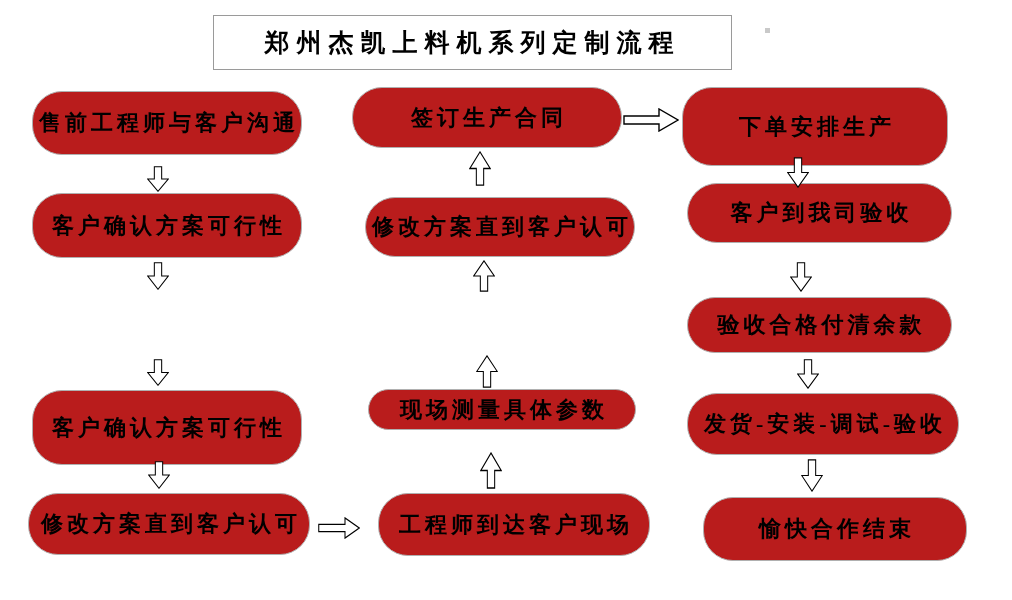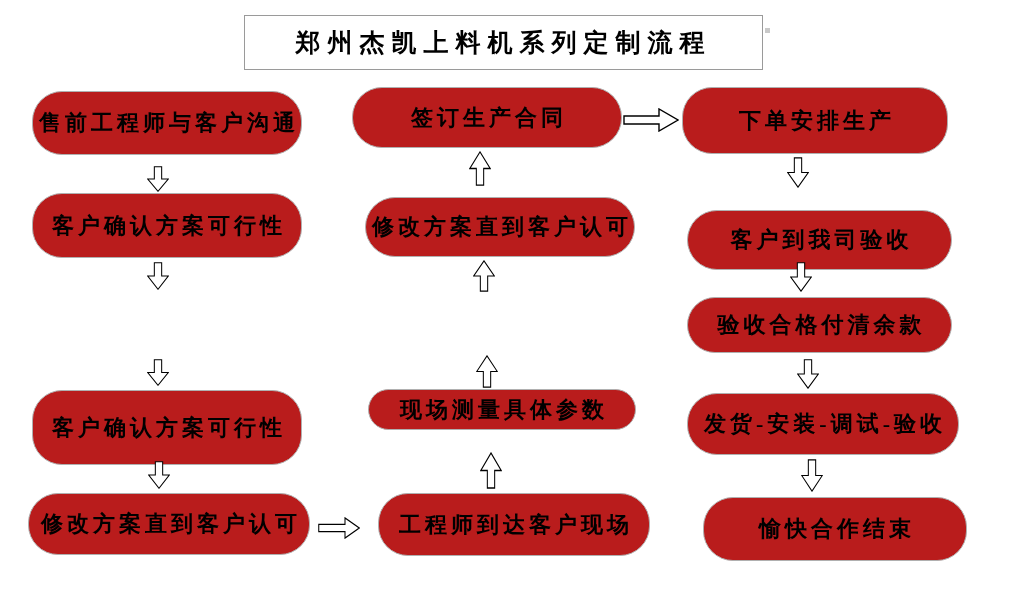--- a/index.html
+++ b/index.html
@@ -3,21 +3,21 @@
 <meta charset="utf-8">
 <style>
   html,body{margin:0;padding:0;background:#ffffff;}
   .canvas{
     position:relative;width:1012px;height:600px;background:#ffffff;overflow:hidden;
     font-family:"Liberation Serif","DejaVu Serif",serif;color:#000;
   }
   .title-box{
     position:absolute;left:213px;top:15px;width:517px;height:53px;
     border:1px solid #9a9a9a;background:#fff;
-    display:flex;align-items:center;justify-content:center;margin-left:31px;
+    display:flex;align-items:center;justify-content:center;
   }
   .title-box span{
     font-size:25px;font-weight:bold;letter-spacing:7px;white-space:nowrap;
   }
   .node{
     position:absolute;border:1px solid #b0b0b0;border-radius:30px;background:#b91c1c;
     display:flex;align-items:center;justify-content:center;box-sizing:border-box;
   }
   .node span{
     font-size:22px;font-weight:bold;letter-spacing:4px;white-space:nowrap;
@@ -58,24 +58,24 @@
   <div class="node" style="left:365px;top:197px;width:270px;height:60px">
     <span>修改方案直到客户认可</span>
   </div>
   <div class="node" style="left:368px;top:389px;width:268px;height:41px">
     <span>现场测量具体参数</span>
   </div>
   <div class="node" style="left:378px;top:493px;width:272px;height:63px">
     <span>工程师到达客户现场</span>
   </div>
 
-  <div class="node" style="left:682px;top:87px;width:266px;height:67px">
+  <div class="node" style="left:682px;top:87px;width:266px;height:79px">
     <span>下单安排生产</span>
   </div>
-  <div class="node" style="left:687px;top:210px;width:265px;height:60px">
+  <div class="node" style="left:687px;top:183px;width:265px;height:60px">
     <span>客户到我司验收</span>
   </div>
   <div class="node" style="left:687px;top:297px;width:265px;height:56px">
     <span>验收合格付清余款</span>
   </div>
   <div class="node" style="left:687px;top:393px;width:272px;height:62px">
     <span>发货-安装-调试-验收</span>
   </div>
   <div class="node" style="left:703px;top:497px;width:264px;height:64px">
     <span>愉快合作结束</span>

